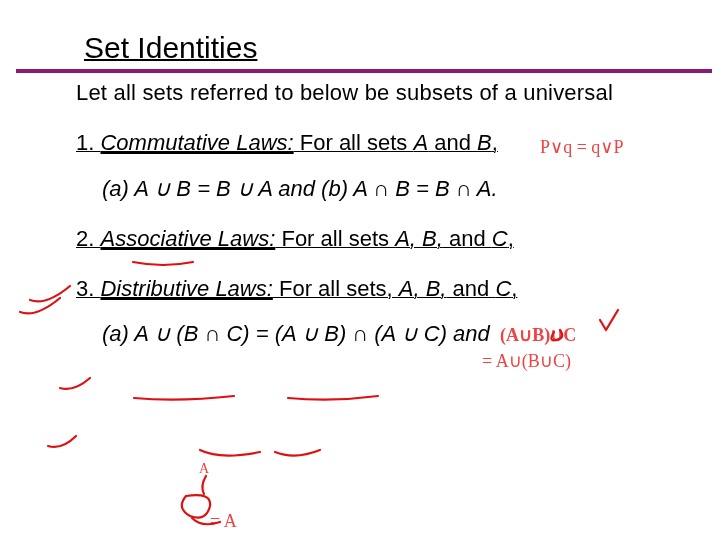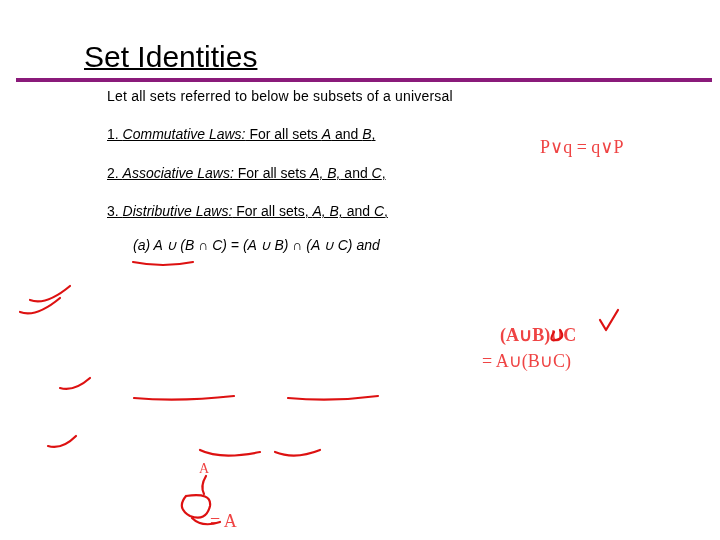--- a/index.html
+++ b/index.html
@@ -1,21 +1,21 @@
 <!DOCTYPE html>
 <html><head>
 <meta charset="utf-8">
 <style>
   * { margin: 0; padding: 0; box-sizing: border-box; }
   html, body { width: 720px; height: 540px; background: #fff; font-family: Arial, Helvetica, sans-serif; color: #000; }
-  .page { position: relative; width: 720px; height: 540px; padding: 40px 56px 24px 76px; }
+  .page { position: relative; width: 720px; height: 540px; padding: 31px 56px 24px 76px; }
   .title-zone { position: relative; margin-bottom: 12px; padding-left: 4px; }
   .title-text { font-size: 30px; font-weight: 400; color: #000; text-decoration: underline; text-decoration-thickness: 2px; padding-left: 4px; }
   .rule-thick { position: absolute; left: -60px; right: -48px; height: 4px; background: #8a1a7a; }
-  .body { font-size: 14px; line-height: 1.45; margin-left: 31px; }
+  .body { font-size: 22px; line-height: 1.45; }
   .para { margin: 12px 0 18px 0; }
   .sp { letter-spacing: .2px; }
   .law-head { margin-top: 18px; }
   .law-name { font-style: italic; text-decoration: underline; text-align: center; }
   .sub { margin: 14px 0 14px 26px; }
   .un { text-decoration: underline; text-decoration-thickness: 1px; }
   .it { font-style: italic; }
   .rel { position: relative; }
   
   .hand { position: absolute; font-family: "Comic Sans MS", "Segoe Script", cursive; color: #ef4444; font-size: 18px; line-height: 1; pointer-events: none; }
@@ -32,20 +32,21 @@
     <div class="rule-thick" style="top:38px"></div>
   </div>
 
   <div class="body">
 
     <div class="para sp">Let all sets referred to below be subsets of a universal</div>
 
     <div class="law-head">
       <span class="un"><span>1. </span><span class="law-name">Commutative Laws:</span><span> For all sets </span><span class="it">A</span><span> and </span><span class="it">B</span><span>,</span></span>
     </div>
+    <div class="sub it">(a)  A  ∪  B = B  ∪  A and (b) A ∩ B = B ∩ A.</div>
 
     <div class="law-head">
       <span class="un"><span>2. </span><span class="law-name">Associative Laws:</span><span> For all sets </span><span class="it">A, B,</span><span> and </span><span class="it">C</span><span>,</span></span>
     </div>
 
     <div class="law-head">
       <span class="un"><span>3. </span><span class="law-name">Distributive Laws:</span><span> For all sets, </span><span class="it">A, B,</span><span> and </span><span class="it">C</span><span>,</span></span>
     </div>
     <div class="sub it">(a)  A  ∪  (B ∩ C) = (A  ∪  B) ∩ (A  ∪  C) and</div>
 

